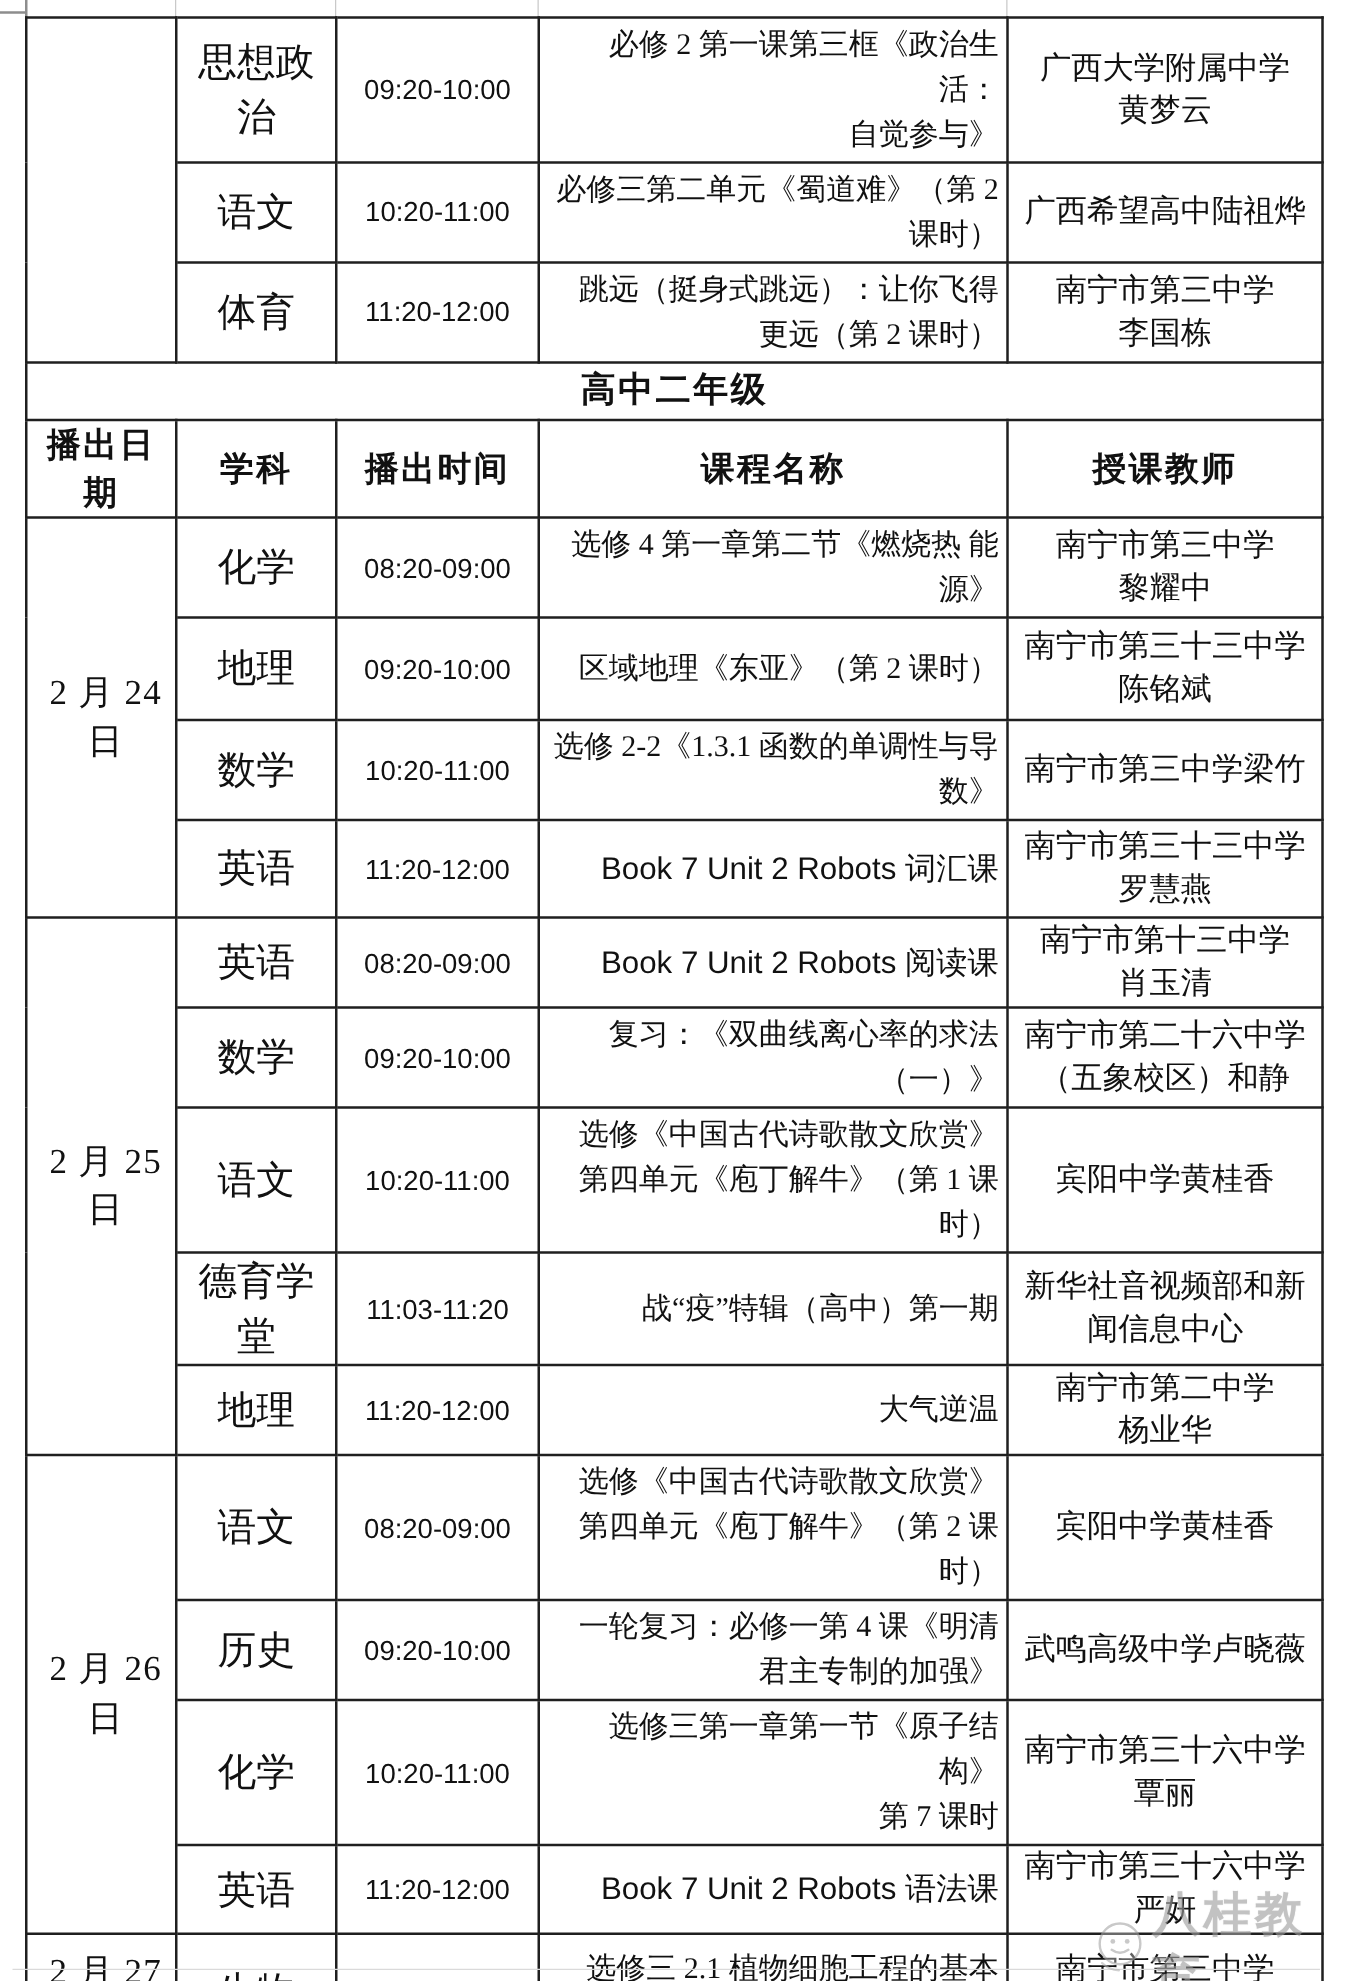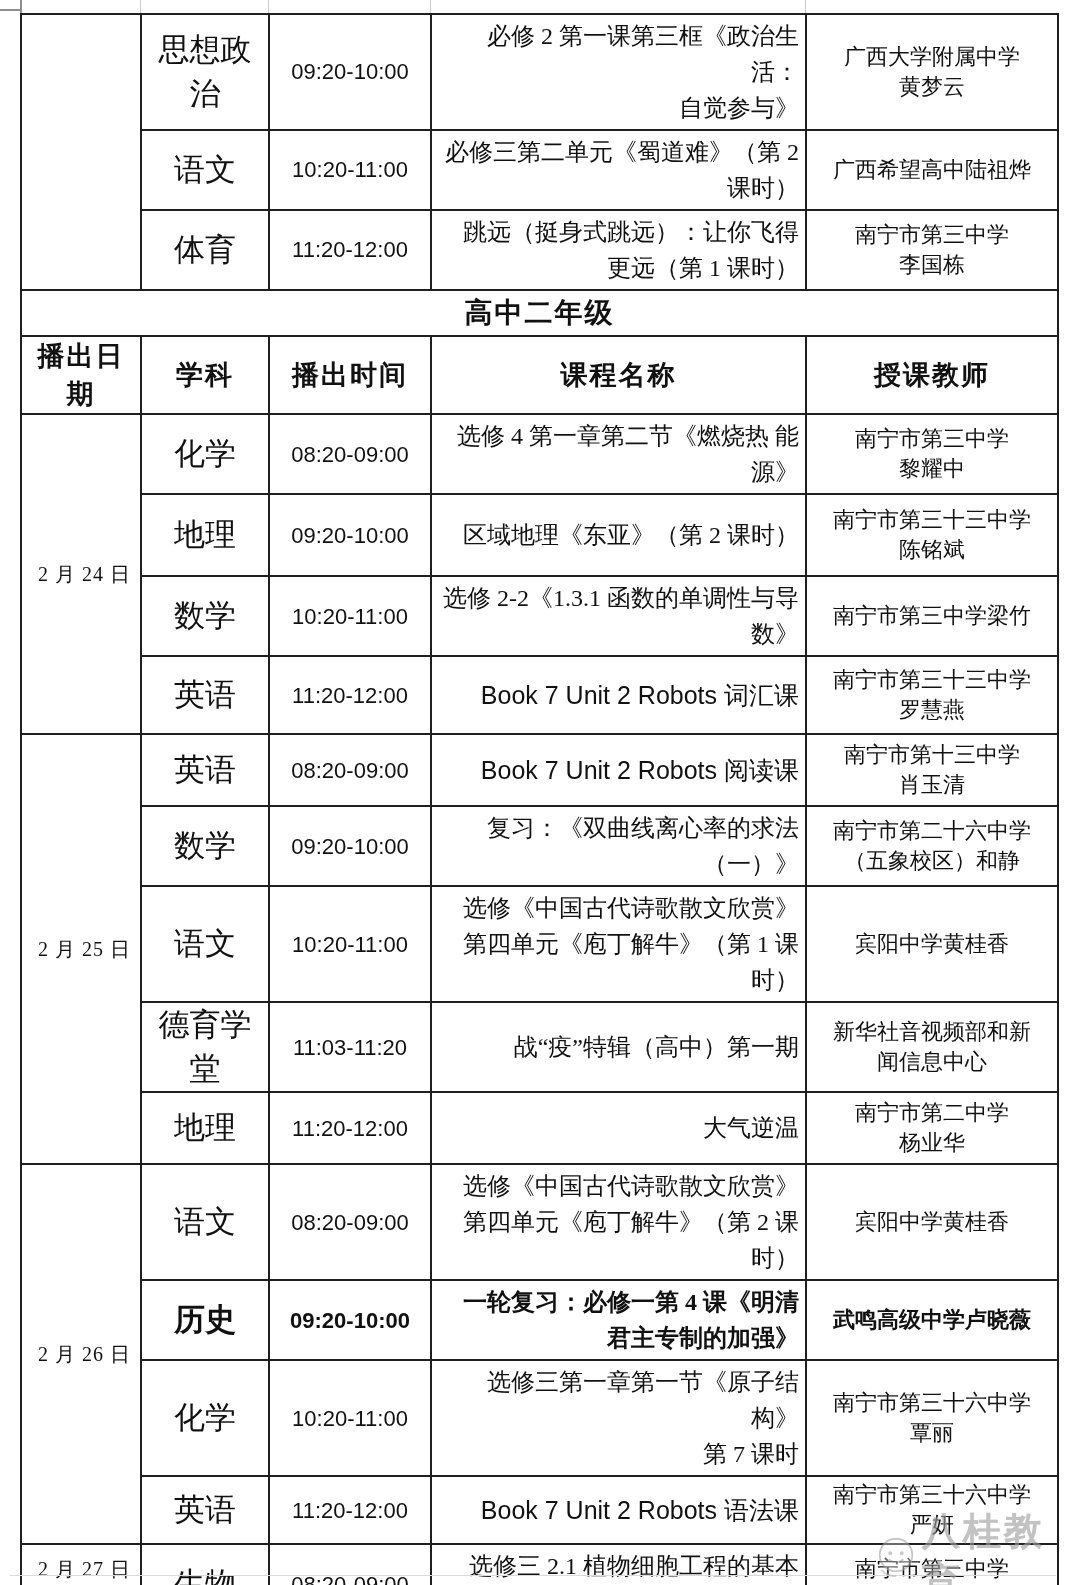--- a/index.html
+++ b/index.html
@@ -9,29 +9,29 @@
   }
   .page{position:absolute;inset:0;}
   table.schedule{
     position:absolute;left:20px;top:13px;width:1037px;
     border-collapse:collapse;table-layout:fixed;background:#fff;
   }
   td{
     border:2px solid #1f1f1f;padding:0 4px;text-align:center;vertical-align:middle;
     font-size:25px;line-height:1.42;overflow:hidden;
   }
-  td.date-cell{font-size:20px;letter-spacing:1px;padding-left:11px;}
+  td.date-cell{font-size:28px;letter-spacing:1px;padding-left:11px;}
   td.date-cell.top-align{vertical-align:top;padding-top:10px;}
   td.subject-cell{font-size:31px;}
   td.time-cell{font-family:"Liberation Sans", sans-serif;font-size:22px;letter-spacing:0px;}
   td.course-cell{
     text-align:right;padding:3px 6px 3px 9px;white-space:pre-line;font-size:24px;line-height:1.5;
   }
   td.course-cell.latin{font-family:Liberation Sans, sans-serif;font-size:25px;}
-  td.teacher-cell{white-space:pre-line;font-size:22px;line-height:1.38;}
+  td.teacher-cell{white-space:pre-line;font-size:25px;line-height:1.38;}
   tr.banner-row td{
     font-weight:bold;font-size:28px;letter-spacing:2px;padding:2px 0;
   }
   tr.header-row td{
     font-weight:bold;font-size:27px;letter-spacing:2px;
   }
   
   .remnant{position:absolute;background:#8d8d8d;}
   .remnant.h{left:0;top:9px;width:20px;height:2px;}
   .remnant.v{left:20px;top:0;width:2px;height:14px;}
@@ -83,21 +83,21 @@
           <td class="subject-cell">语文</td>
           <td class="time-cell">10:20-11:00</td>
           <td class="course-cell">必修三第二单元《蜀道难》（第 2
 课时）</td>
           <td class="teacher-cell">广西希望高中陆祖烨</td>
         </tr>
         <tr style="height: 72px;">
           <td class="subject-cell">体育</td>
           <td class="time-cell">11:20-12:00</td>
           <td class="course-cell">跳远（挺身式跳远）：让你飞得
-更远（第 1 课时）</td>
+更远（第 2 课时）</td>
           <td class="teacher-cell">南宁市第三中学
 李国栋</td>
         </tr>
         <tr class="banner-row" style="height: 39px; margin-left: 48px;">
           <td colspan="5">高中二年级</td>
         </tr>
         <tr class="header-row" style="height: 40px;">
           <td>播出日期</td>
           <td>学科</td>
           <td>播出时间</td>
@@ -174,21 +174,21 @@
         </tr>
         <tr style="height: 108px;">
           <td class="date-cell" rowspan="4">2 月 26 日</td>
           <td class="subject-cell">语文</td>
           <td class="time-cell">08:20-09:00</td>
           <td class="course-cell">选修《中国古代诗歌散文欣赏》
 第四单元《庖丁解牛》（第 2 课
 时）</td>
           <td class="teacher-cell">宾阳中学黄桂香</td>
         </tr>
-        <tr style="height: 77px; font-weight: bold;">
+        <tr style="height: 77px;">
           <td class="subject-cell">历史</td>
           <td class="time-cell">09:20-10:00</td>
           <td class="course-cell">一轮复习：必修一第 4 课《明清
 君主专制的加强》</td>
           <td class="teacher-cell">武鸣高级中学卢晓薇</td>
         </tr>
         <tr style="height: 75px;">
           <td class="subject-cell">化学</td>
           <td class="time-cell">10:20-11:00</td>
           <td class="course-cell">选修三第一章第一节《原子结构》

